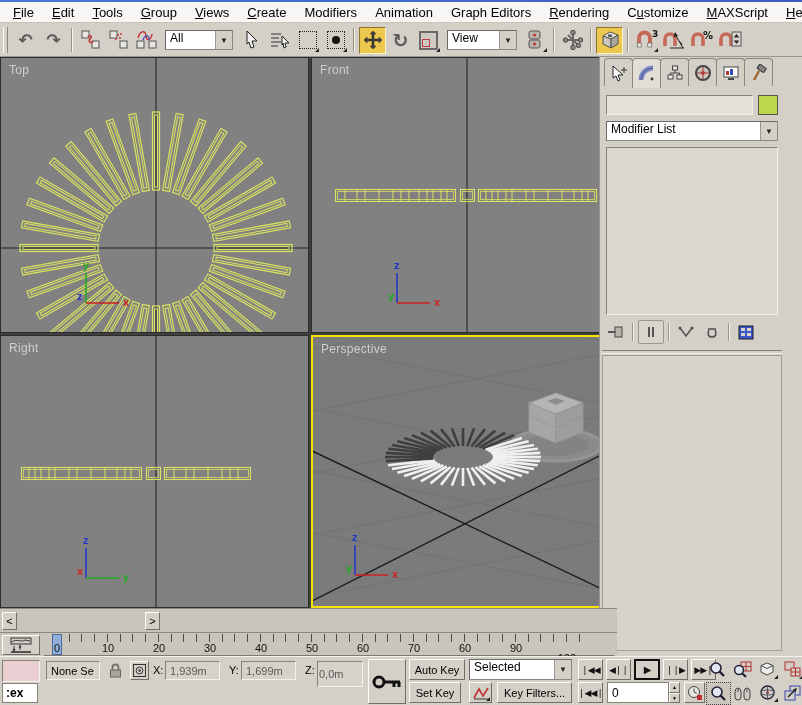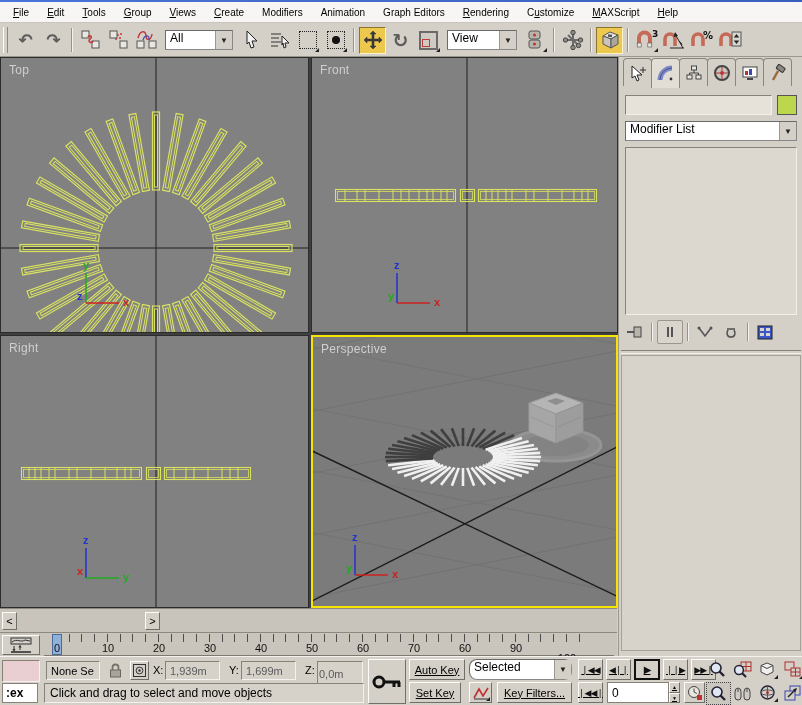--- a/index.html
+++ b/index.html
@@ -4,21 +4,21 @@
 <style>
   html,body{margin:0;padding:0;background:#555;}
   #root{position:relative;width:802px;height:705px;background:#d4d0c8;
         font-family:"Liberation Sans",sans-serif;font-size:11px;color:#000;
         overflow:hidden;user-select:none;}
   .abs{position:absolute;}
   
   #topedge{left:0;top:0;width:802px;height:2px;background:linear-gradient(90deg,#4a74d8,#3a5ec0);}
   
   #menubar{left:0;top:2px;width:802px;height:21px;background:#f7f6f4;border-bottom:1px solid #c9c5bd;
-           display:flex;align-items:center;padding-left:4px;box-sizing:border-box;font-size:10px;}
+           display:flex;align-items:center;padding-left:4px;box-sizing:border-box;font-size:13px;}
   .menu-item{padding:2px 9px;cursor:default;white-space:nowrap;}
   .menu-item u{text-decoration:underline;}
   
   #toolbar{left:0;top:24px;width:802px;height:33px;background:#d4d0c8;border-bottom:1px solid #9b978f;
            display:flex;align-items:center;gap:1px;padding-left:2px;box-sizing:border-box;}
   .grip{width:3px;height:26px;border-left:1px solid #fff;border-right:1px solid #888;margin:0 3px 0 1px;}
   .ticon{position:relative;width:27px;height:27px;display:flex;align-items:center;justify-content:center;
          border:1px solid transparent;box-sizing:border-box;}
   .ticon.sel{background:#ecc94d;border-top:1px solid #8a7430;border-left:1px solid #8a7430;
              border-bottom:1px solid #fdf3cd;border-right:1px solid #fdf3cd;}
@@ -32,21 +32,21 @@
   .dd .val{flex:1;padding:0 4px;overflow:hidden;white-space:nowrap;}
   .ddbtn{width:16px;height:100%;background:#d4d0c8;border-left:1px solid #9b978f;
          display:flex;align-items:center;justify-content:center;font-size:8px;color:#222;}
   
   #viewports{left:0;top:57px;width:618px;height:551px;background:#3f3f3f;}
   .vp{position:absolute;background:#818181;overflow:hidden;border:1px solid #2c2c2c;box-sizing:border-box;}
   .vp-label{position:absolute;left:8px;top:5px;color:#cfcfcf;font-size:12px;letter-spacing:.3px;z-index:5;}
   .vp svg{position:absolute;left:0;top:0;}
   #vp-persp{border:2px solid #f6e500;background:#7b7b7b;}
   
-  #cmdpanel{left:618px;top:57px;width:161px;height:599px;background:#d4d0c8;border-left:1px solid #9b978f;box-sizing:border-box;}
+  #cmdpanel{left:599px;top:57px;width:161px;height:599px;background:#d4d0c8;border-left:1px solid #9b978f;box-sizing:border-box;}
   #tabs{position:absolute;left:0;top:1px;width:184px;height:30px;display:flex;padding-left:4px;}
   .tab{width:29px;height:28px;display:flex;align-items:center;justify-content:center;
        background:#d4d0c8;border:1px solid #8a867e;border-bottom:none;border-radius:4px 4px 0 0;margin-right:-1px;box-sizing:border-box;}
   .tab.active{background:#e2ded6;height:30px;}
   #namerow{position:absolute;left:6px;top:38px;width:172px;height:20px;display:flex;gap:5px;}
   #objname{flex:1;height:20px;background:#e6e2da;border:1px solid #86827a;border-bottom-color:#f2f0ec;
            border-right-color:#f2f0ec;box-sizing:border-box;}
   #colorswatch{width:20px;height:20px;border:1px solid #555;box-sizing:border-box;}
   #modlist{position:absolute;left:6px;top:64px;width:172px;}
   #stackbox{position:absolute;left:6px;top:90px;width:172px;height:168px;background:#dcd8d0;
@@ -75,21 +75,21 @@
   #ruler{position:absolute;left:44px;top:0;width:570px;height:23px;border-bottom:1px solid #7e7a72;box-sizing:border-box;}
   #tickstrip{position:absolute;left:13px;top:1px;width:530px;height:8px;
      background:repeating-linear-gradient(90deg,transparent 0px,transparent 11.7px,#4c4c4c 11.7px,#4c4c4c 12.75px);}
   .ticknum{position:absolute;top:9px;font-size:11px;color:#111;transform:translateX(-50%);}
   #framemarker{position:absolute;left:8px;top:1px;width:10px;height:21px;background:#8fb0d8;
                border:1px solid #4a6a9a;box-sizing:border-box;}
   
   #statusbar{left:0;top:656px;width:802px;height:49px;background:#d4d0c8;border-top:1px solid #f4f2ee;box-sizing:border-box;}
   .inset{background:#d6d2ca;border:1px solid #86827a;border-bottom-color:#f4f2ee;border-right-color:#f4f2ee;box-sizing:border-box;}
   .rbtn{background:#d4d0c8;border:1px solid;border-color:#fdfcf8 #70706a #70706a #fdfcf8;
-        display:flex;align-items:center;justify-content:center;box-sizing:border-box;font-size:11px;text-decoration:underline;}
+        display:flex;align-items:center;justify-content:center;box-sizing:border-box;font-size:11px;}
   .media{font-family:"DejaVu Sans",sans-serif;font-size:9px;letter-spacing:-1px;color:#111;font-weight:bold;}
   .navbtn{position:absolute;width:23px;height:21px;display:flex;align-items:center;justify-content:center;}
 </style>
 </head>
 <body>
 
 <div id="root">
 
   <div id="topedge" class="abs"></div>
 
@@ -758,35 +758,34 @@
         </svg>
       </div>
 
     <span class="abs" style="left:153px;top:7px;">X:</span>
     <div class="abs inset" style="left:165px;top:4px;width:55px;height:19px;display:flex;align-items:center;padding-left:4px;color:#5a5a5a;">1,939m</div>
     <span class="abs" style="left:229px;top:7px;">Y:</span>
     <div class="abs inset" style="left:241px;top:4px;width:55px;height:19px;display:flex;align-items:center;padding-left:4px;color:#5a5a5a;">1,699m</div>
     <span class="abs" style="left:305px;top:7px;">Z:</span>
     <div class="abs inset" style="left:317px;top:4px;width:46px;height:26px;display:flex;align-items:center;padding-left:1px;color:#5a5a5a;">0,0m</div>
 
-    <div class="abs inset" style="left:44px;top:26px;width:320px;height:20px;display:flex;align-items:center;padding-left:5px;font-size:12px;white-space:nowrap;overflow:hidden;">Click and drag to select and move objects</div>
 
     <div class="abs rbtn" style="left:368px;top:2px;width:38px;height:45px;">
       <svg width="30" height="18">
         <circle cx="7" cy="9" r="5" fill="none" stroke="#111" stroke-width="3"></circle>
         <line x1="12" y1="9" x2="28" y2="9" stroke="#111" stroke-width="3"></line>
         <line x1="22" y1="9" x2="22" y2="14" stroke="#111" stroke-width="3"></line>
         <line x1="27" y1="9" x2="27" y2="14" stroke="#111" stroke-width="3"></line>
         </svg>
       </div>
 
     <div class="abs rbtn" style="left:409px;top:2px;width:56px;height:21px;">Auto Key</div>
     <div class="abs rbtn" style="left:409px;top:25px;width:52px;height:21px;">Set Key</div>
 
-    <div class="dd abs" style="left:469px;top:2px;width:103px;height:21px;border-radius:8px;">
+    <div class="dd abs" style="left:469px;top:2px;width:103px;height:21px;">
       <span class="val">Selected</span>
       <span class="ddbtn">▼</span>
     </div>
 
     <div class="abs rbtn fly" style="left:469px;top:25px;width:23px;height:21px;position:absolute;">
       <svg width="16" height="14">
         <path d="M1 12 L6 3 L10 10 L15 2" stroke="#c03030" stroke-width="1.6" fill="none"></path>
         <line x1="1" y1="13" x2="15" y2="13" stroke="#333"></line>
         </svg>
       </div>

